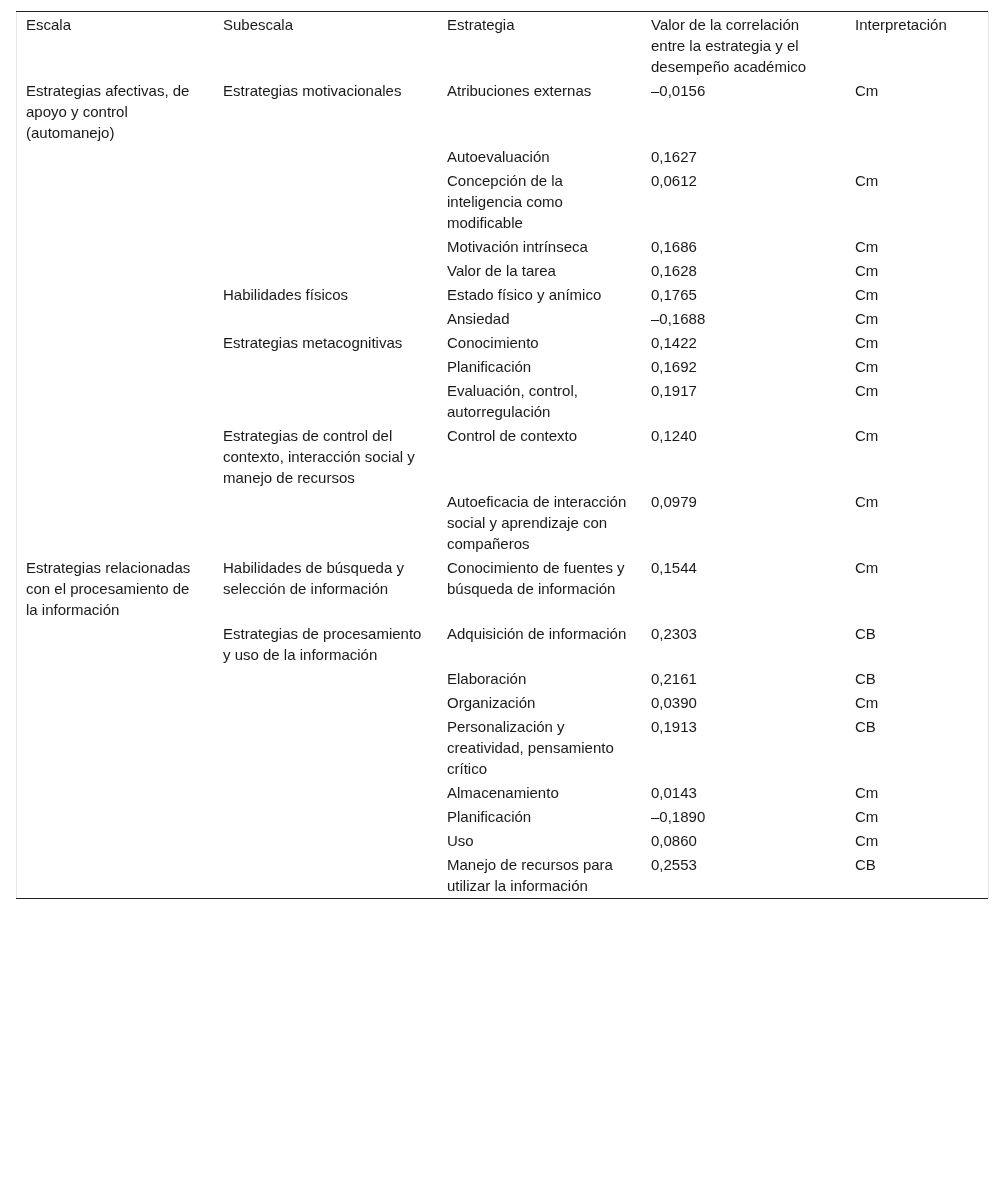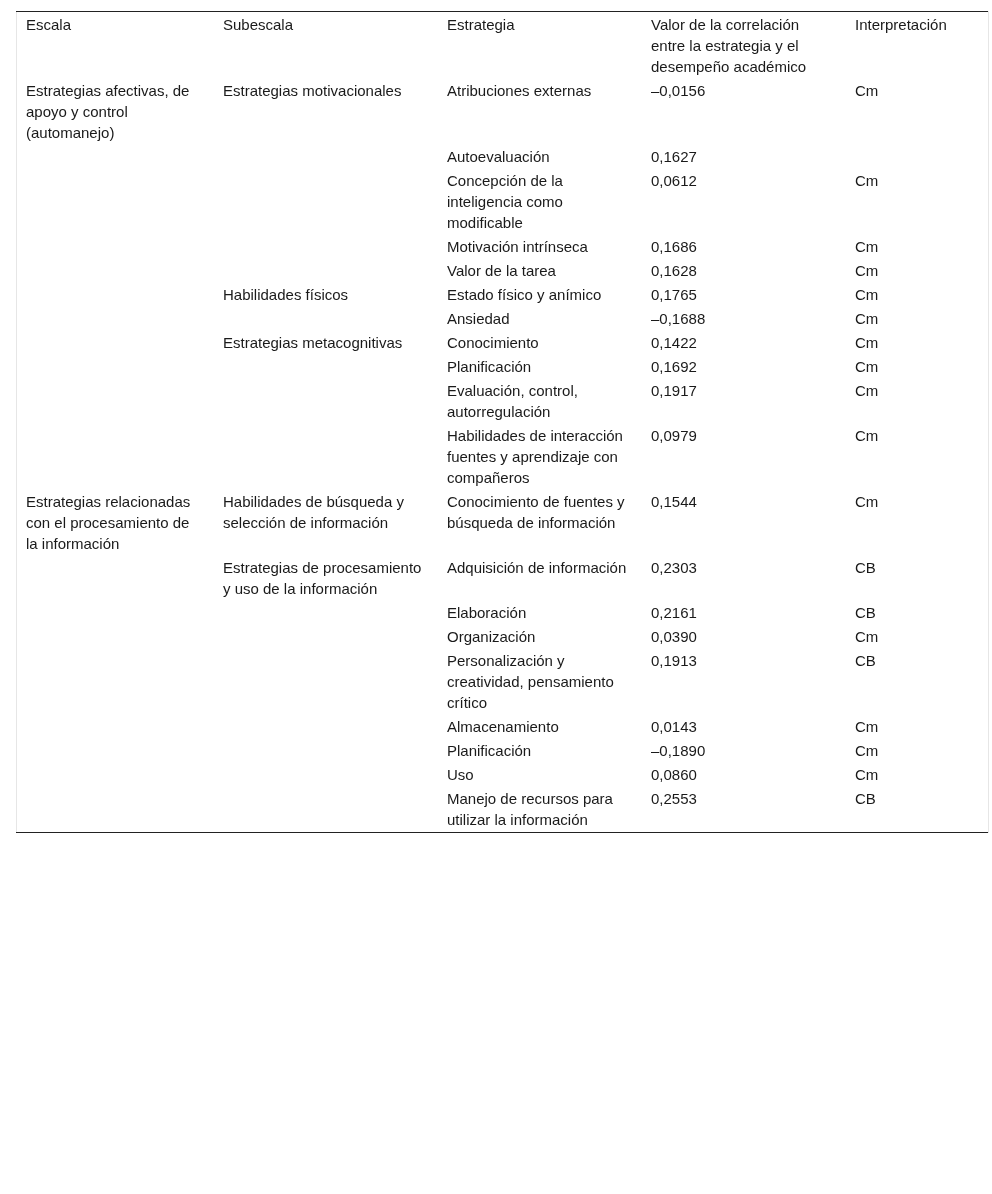--- a/index.html
+++ b/index.html
@@ -111,22 +111,29 @@
         </tr>
         <tr>
           <td></td>
           <td></td>
           <td>Evaluación, control, autorregulación</td>
           <td>0,1917</td>
           <td>Cm</td>
         </tr>
         <tr>
           <td></td>
-          <td></td>
-          <td>Habilidades de interacción fuentes y aprendizaje con compañeros</td>
+          <td>Estrategias de control del contexto, interacción social y manejo de recursos</td>
+          <td>Control de contexto</td>
+          <td>0,1240</td>
+          <td>Cm</td>
+        </tr>
+        <tr>
+          <td></td>
+          <td></td>
+          <td>Autoeficacia de interacción social y aprendizaje con compañeros</td>
           <td>0,0979</td>
           <td>Cm</td>
         </tr>
         <tr>
           <td>Estrategias relacionadas con el procesamiento de la información</td>
           <td>Habilidades de búsqueda y selección de información</td>
           <td>Conocimiento de fuentes y búsqueda de información</td>
           <td>0,1544</td>
           <td>Cm</td>
         </tr>

